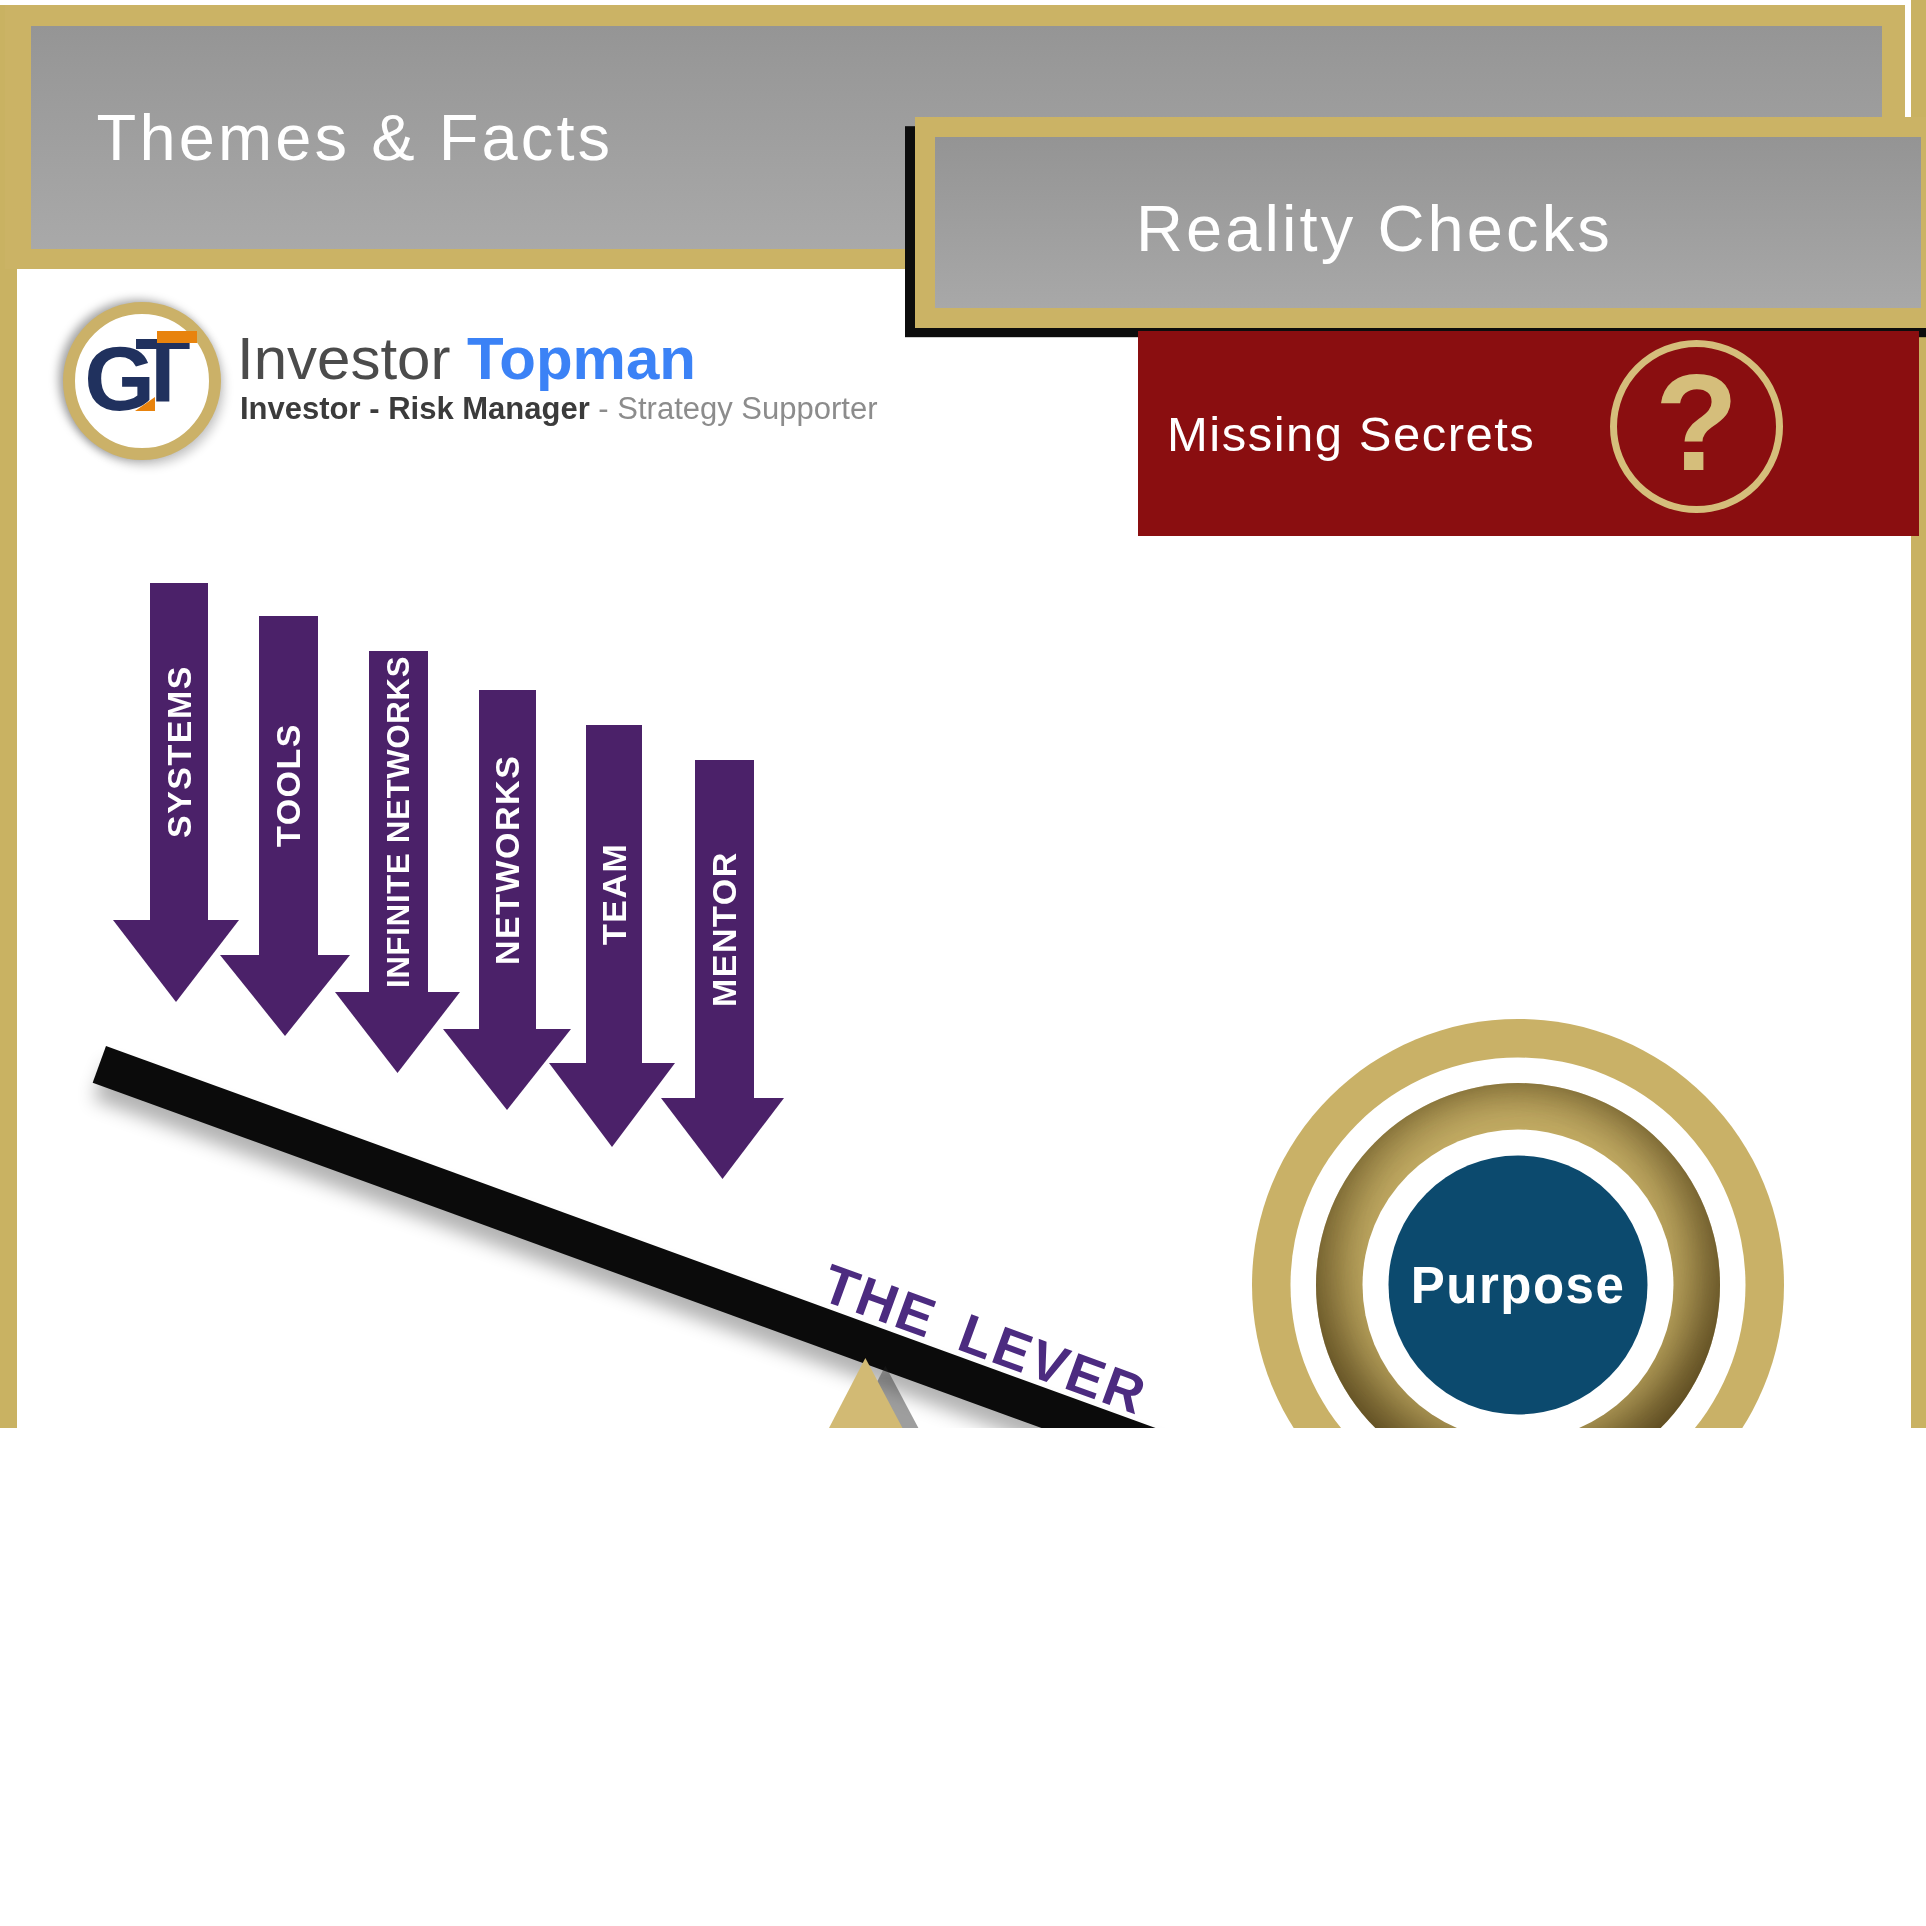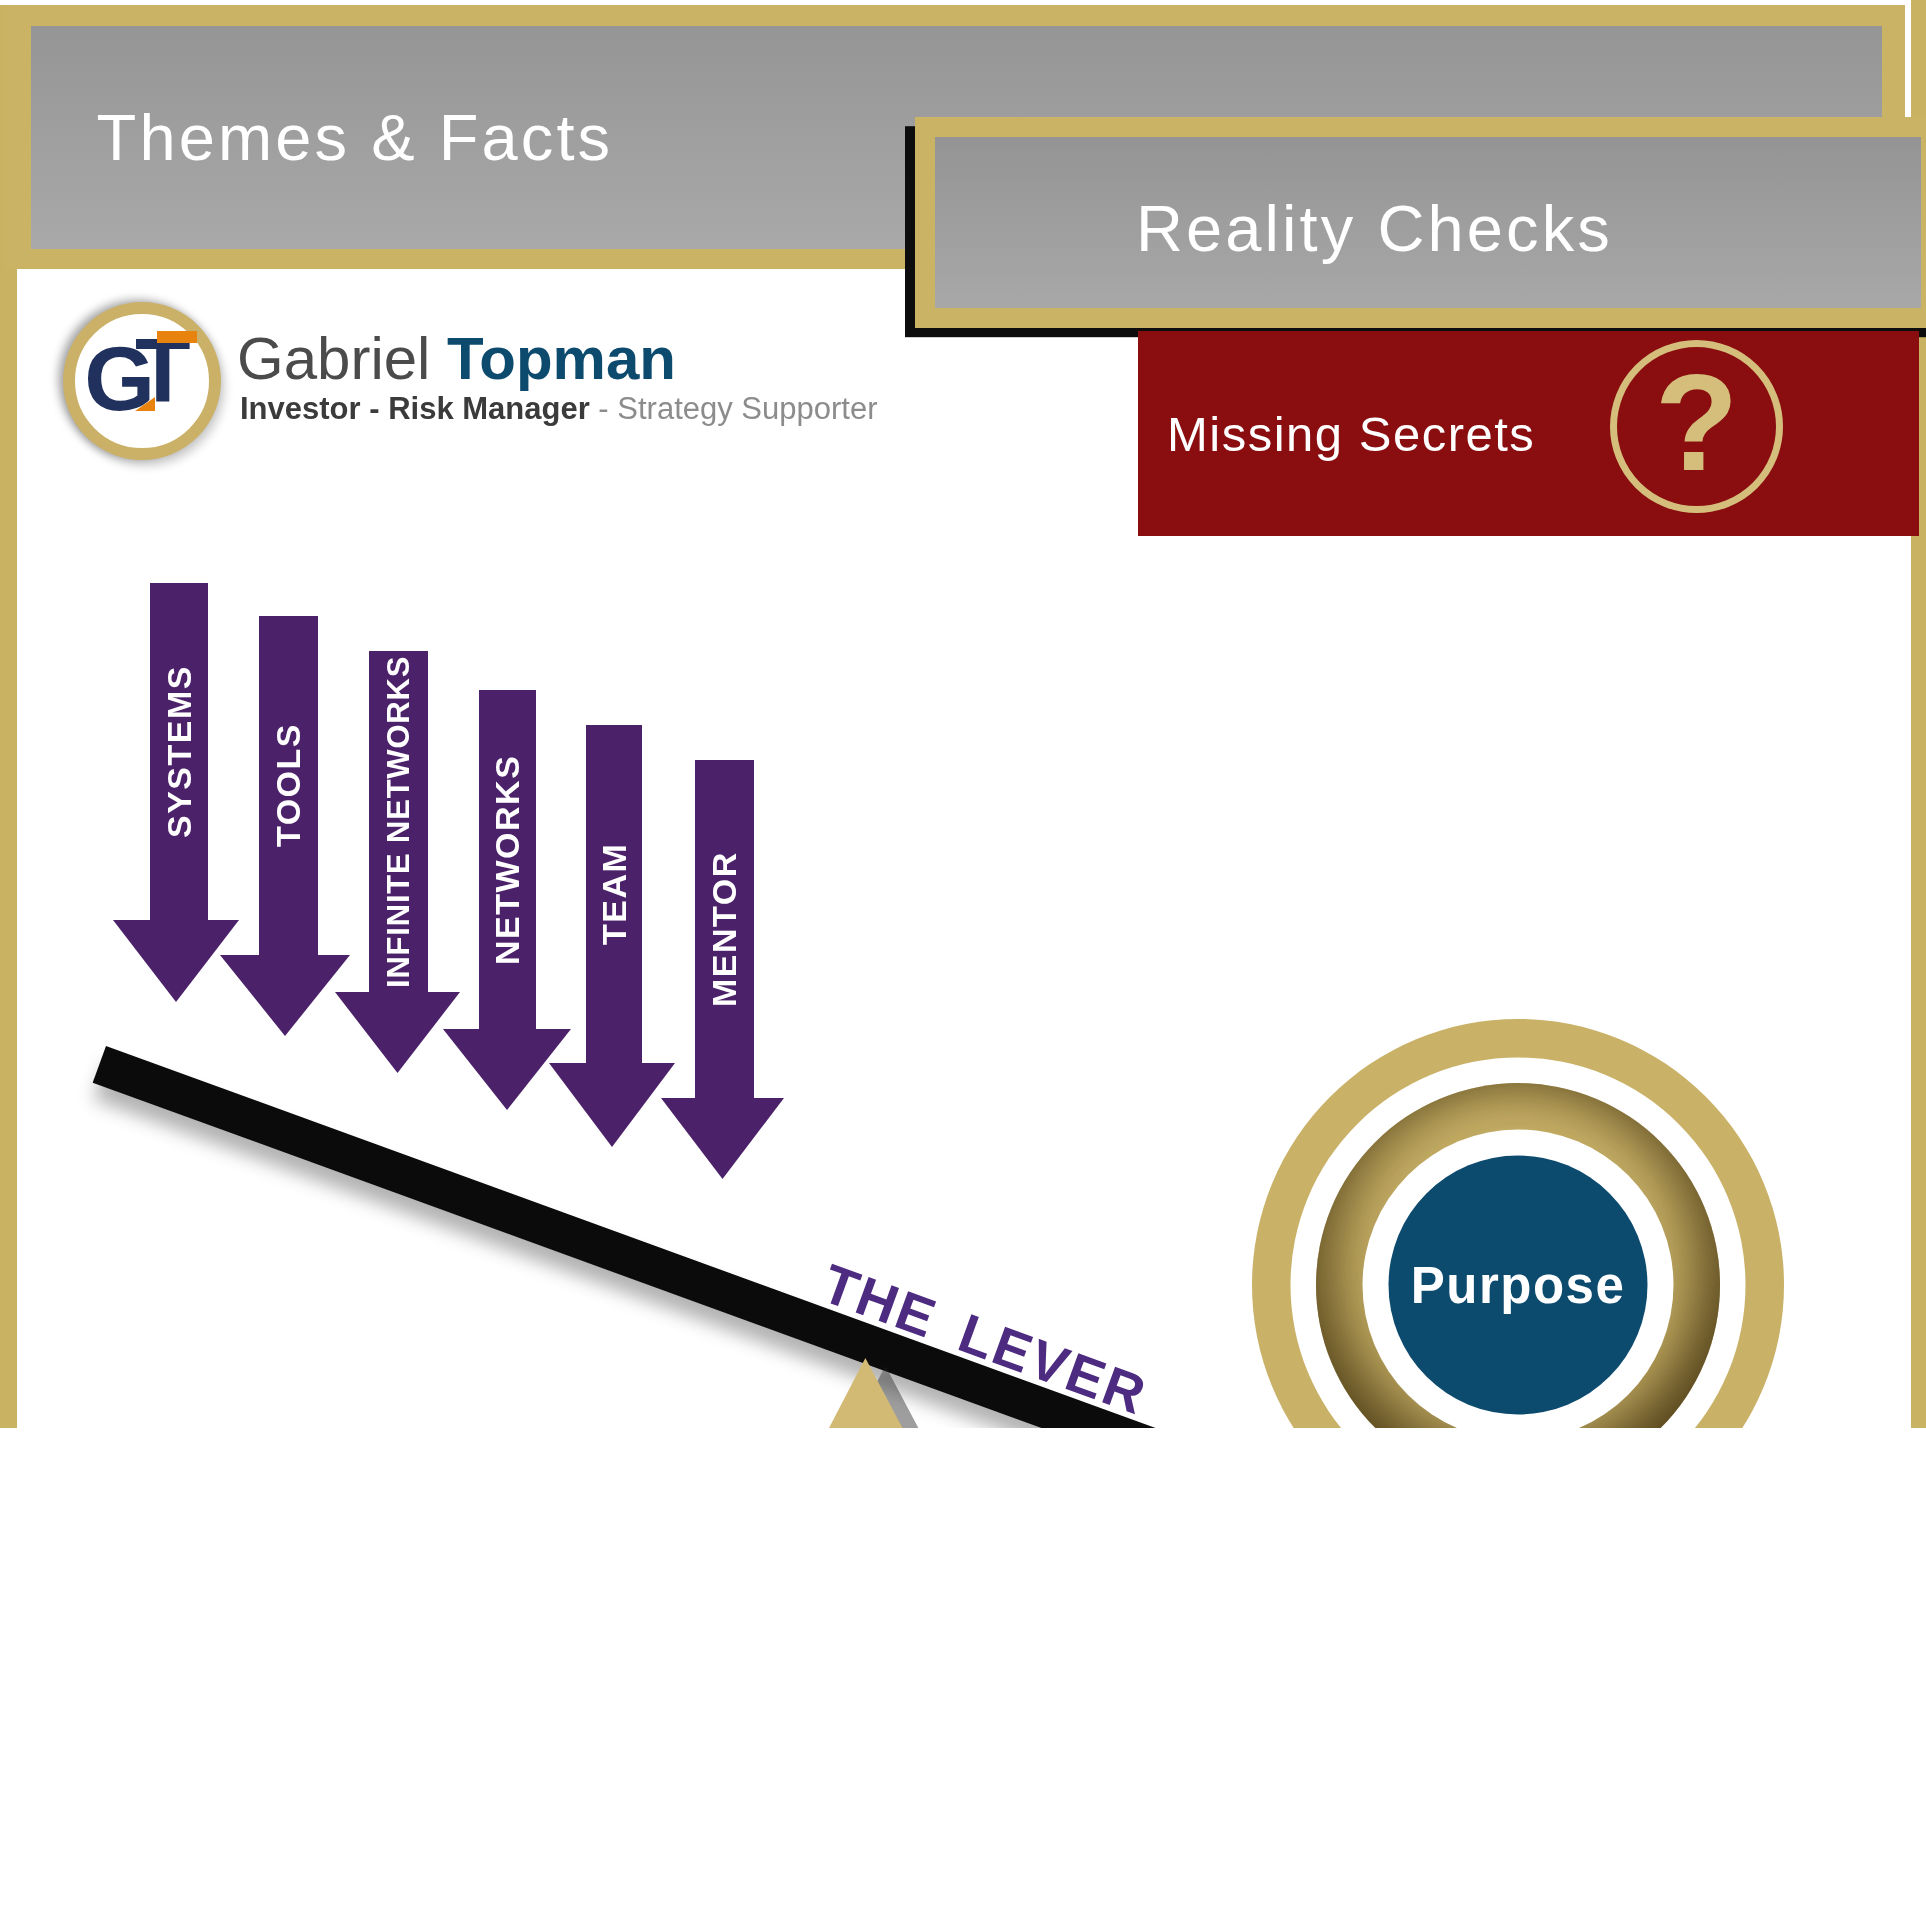--- a/index.html
+++ b/index.html
@@ -40,21 +40,21 @@
   #logo-ring{left:63px;top:302px;width:134px;height:134px;background:#ffffff;
              border:12.3px solid #CBB168;border-radius:50%;
              box-shadow:-4.6px -2.3px 9.2px rgba(0,0,0,.35), 3.9px 6.2px 9.2px rgba(0,0,0,.18);}
   .mono{position:absolute;font-weight:700;font-size:91px;color:#20315E;line-height:1;}
   #mono-g{left:9.2px;top:18.5px;}
   #mono-t{left:60px;top:10.8px;}
   #logo-orange-bar{left:82px;top:17px;width:40px;height:12.3px;background:#E8830D;}
   #logo-orange-wedge{left:60px;top:83px;width:20px;height:14px;background:#E8830D;
                      clip-path:polygon(0 100%,100% 0,100% 100%);}
   #logo-name{left:237px;top:324px;font-size:60px;color:#4b4b4b;white-space:nowrap;}
-  #logo-name b{color:#0c4a6e;}
+  #logo-name b{color:#3b82f6;}
   #logo-tagline{left:240px;top:391px;font-size:31px;color:#3b3b3b;white-space:nowrap;}
   #logo-tagline .light{color:#8c8c8c;font-weight:400;}
   #logo-tagline b{font-weight:700;}
 
   
   .arrow{position:absolute;}
   .arrow .shaft{position:absolute;background:#4B2169;}
   .arrow .head{position:absolute;left:0;width:100%;background:#4B2169;
                clip-path:polygon(50% 100%,0 0,100% 0);}
   .arrow .lbl{position:absolute;display:flex;align-items:center;justify-content:center;
@@ -129,21 +129,21 @@
       <span id="qm-glyph">?</span>
     </div>
   </div>
 
   <div class="abs" id="logo-ring">
     <span class="mono" id="mono-g">G</span>
     <span class="mono" id="mono-t">T</span>
     <span class="abs" id="logo-orange-bar"></span>
     <span class="abs" id="logo-orange-wedge"></span>
   </div>
-  <div class="abs" id="logo-name"><span>Gabriel</span> <b>Topman</b></div>
+  <div class="abs" id="logo-name"><span>Investor</span> <b>Topman</b></div>
   <div class="abs" id="logo-tagline"><b>Investor - Risk Manager</b><span class="light"> - </span><span class="light">Strategy Supporter</span></div>
 
   <div class="arrow" style="left:113px;top:583px;width:126px;height:418px;">
     <div class="shaft" style="left:37px;top:0;width:58px;height:337px;"></div>
     <div class="head" style="top:337px;height:82px;"></div>
     <div class="lbl" style="left:37px;top:0;width:58px;height:337px;">SYSTEMS</div>
   </div>
   <div class="arrow" style="left:220px;top:616px;width:130px;height:420px;">
     <div class="shaft" style="left:39px;top:0;width:59px;height:339px;"></div>
     <div class="head" style="top:339px;height:81px;"></div>

